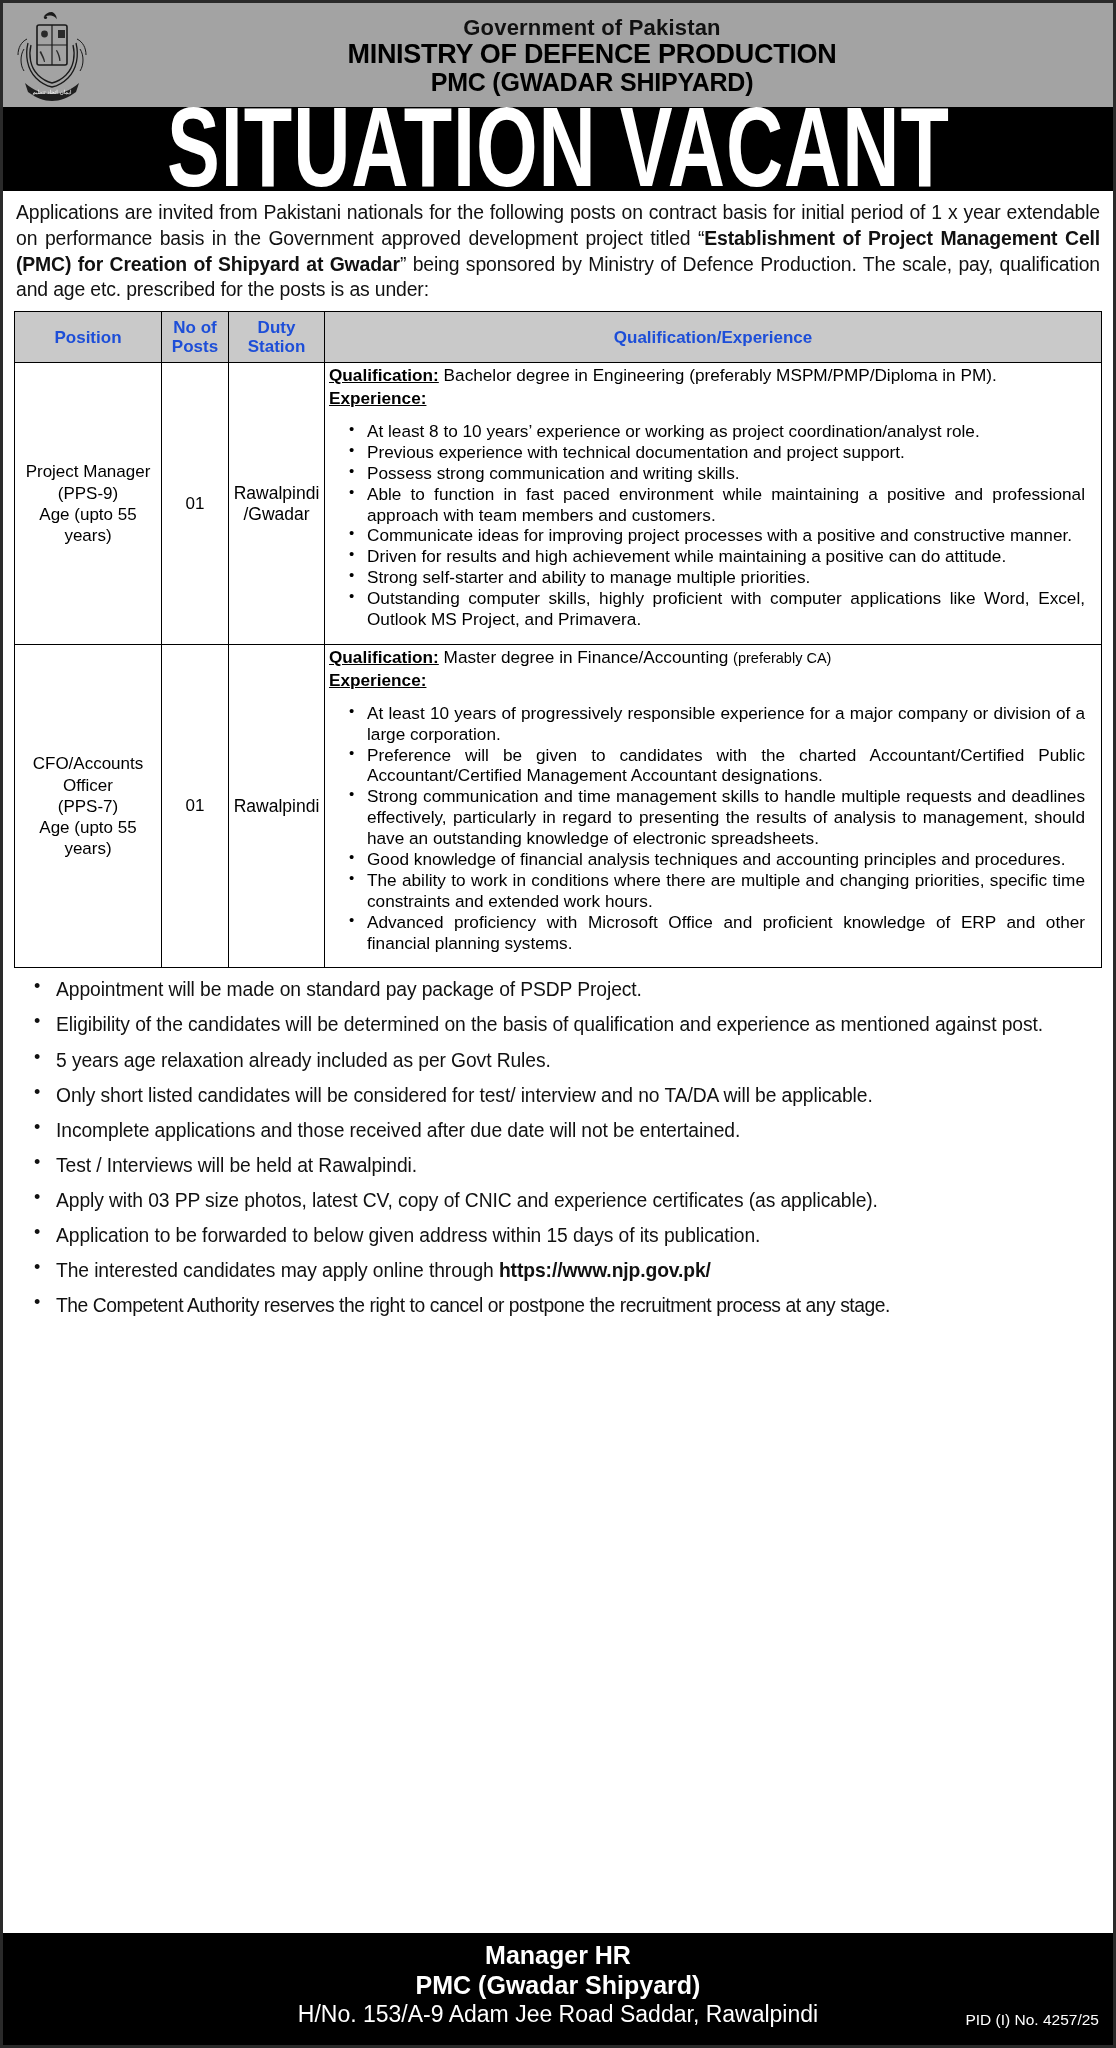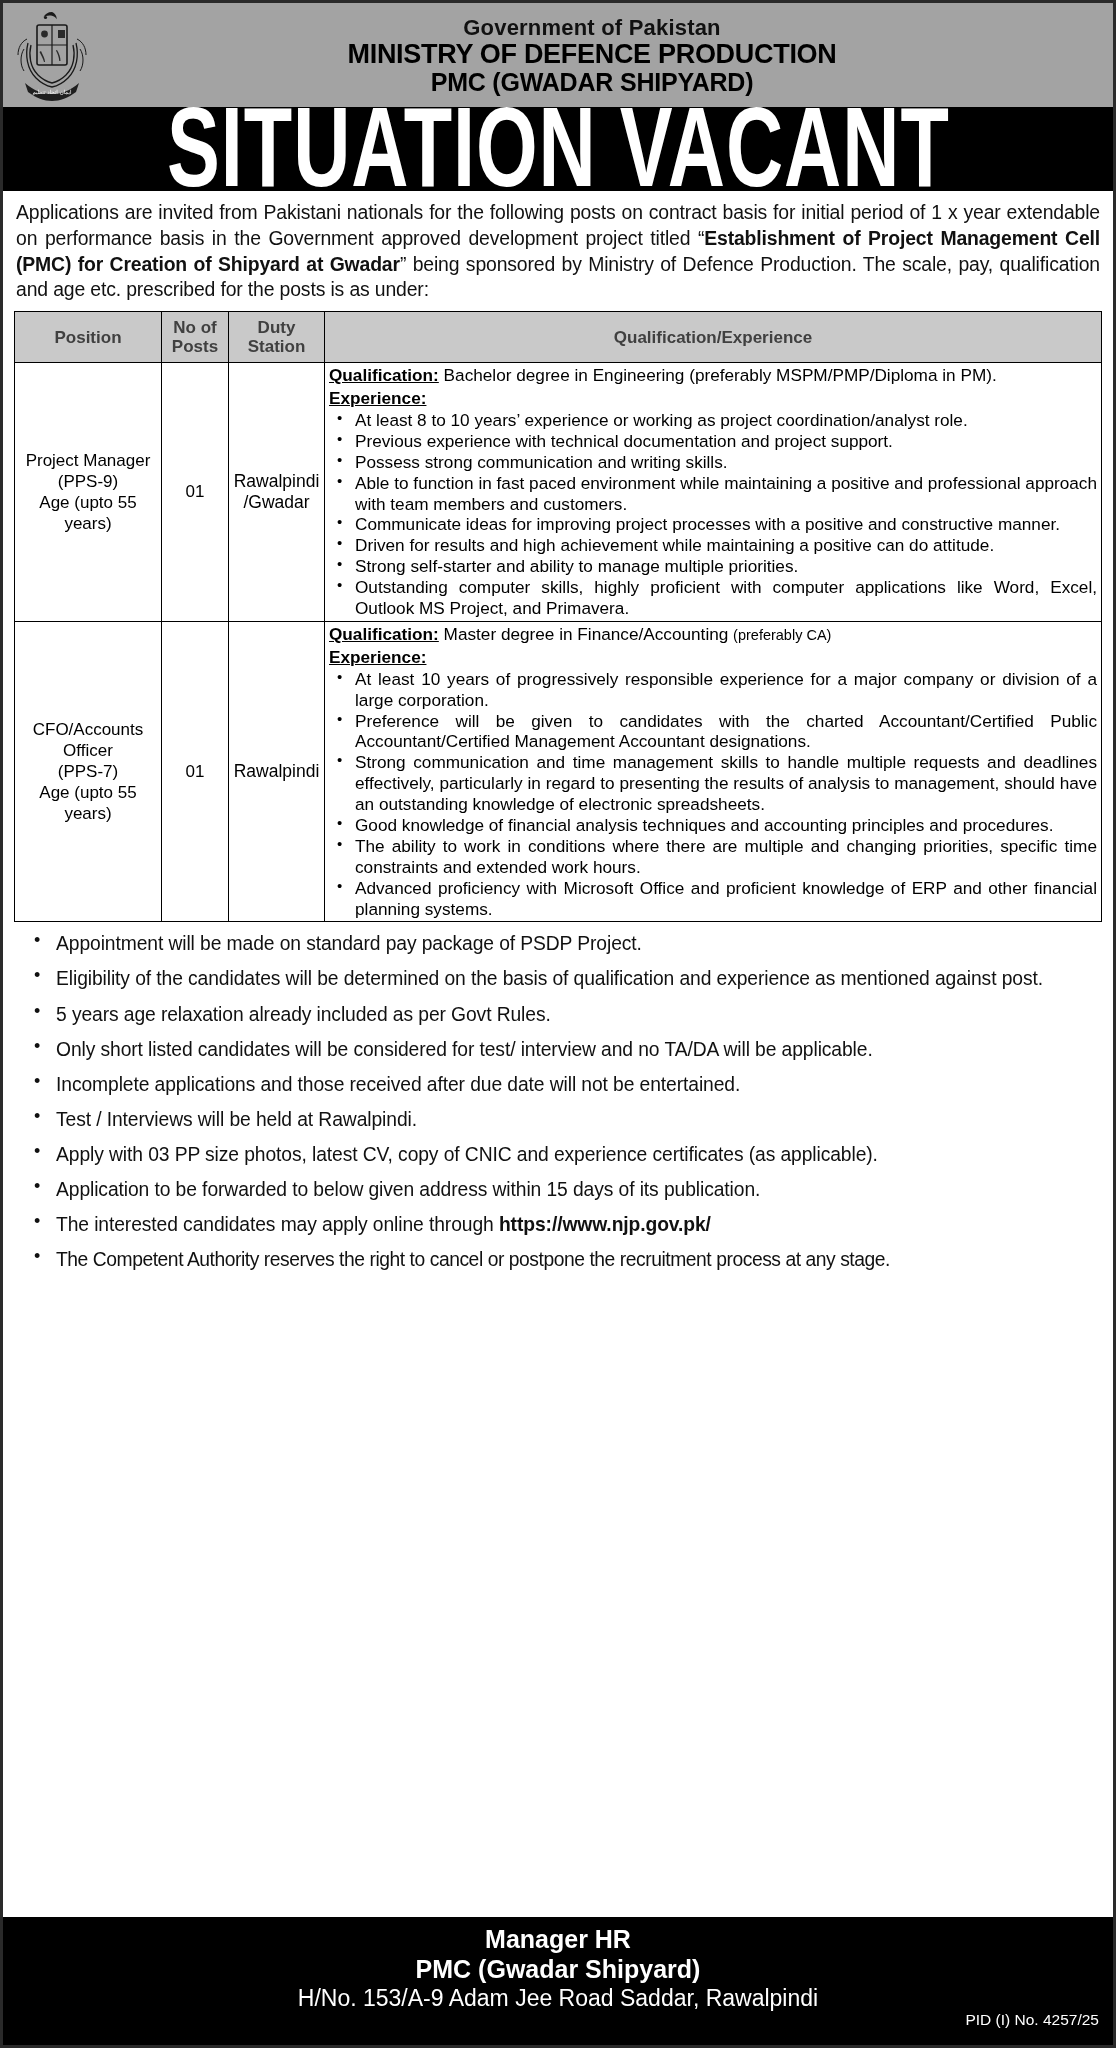--- a/index.html
+++ b/index.html
@@ -138,21 +138,21 @@
     vertical-align: middle;
     padding: 2px 4px;
   }
   table.jobs thead th {
     background: #c9c9c9;
     font-size: 17px;
     font-weight: bold;
     text-align: center;
     line-height: 1.12;
     padding: 6px 2px;
-    color: #404040;
+    color: #1d4ed8;
   }
   col.c-pos { width: 147px; }
   col.c-num { width: 67px; }
   col.c-duty { width: 96px; }
   col.c-qual { width: auto; }
 
   td.pos {
     text-align: center;
     font-size: 17px;
     line-height: 1.24;
@@ -187,21 +187,21 @@
     margin-bottom: 2px;
   }
   .small-note { font-size: 14.5px; }
   .exp-label {
     font-weight: bold;
     text-decoration: underline;
     display: block;
     margin: 2px 0 1px 0;
   }
   ul.bullets {
-    margin: 0;
+    margin: 12px;
     padding: 0 0 0 24px;
     list-style: none;
   }
   ul.bullets li {
     position: relative;
     text-align: justify;
     margin-bottom: 0px;
     padding-left: 2px;
   }
   ul.bullets li::before {
@@ -241,21 +241,21 @@
   ul.notes-list li.tight { letter-spacing: -0.45px; }
 
   
   .footer {
     background: #000;
     color: #fff;
     padding: 8px 0 10px 0;
     text-align: center;
     position: relative;
     margin-top: auto;
-    height: 128px;
+    height: 112px;
   }
   .f1 {
     font-size: 25px;
     font-weight: bold;
     line-height: 1.18;
   }
   .f2 {
     font-size: 25px;
     font-weight: bold;
     line-height: 1.18;

